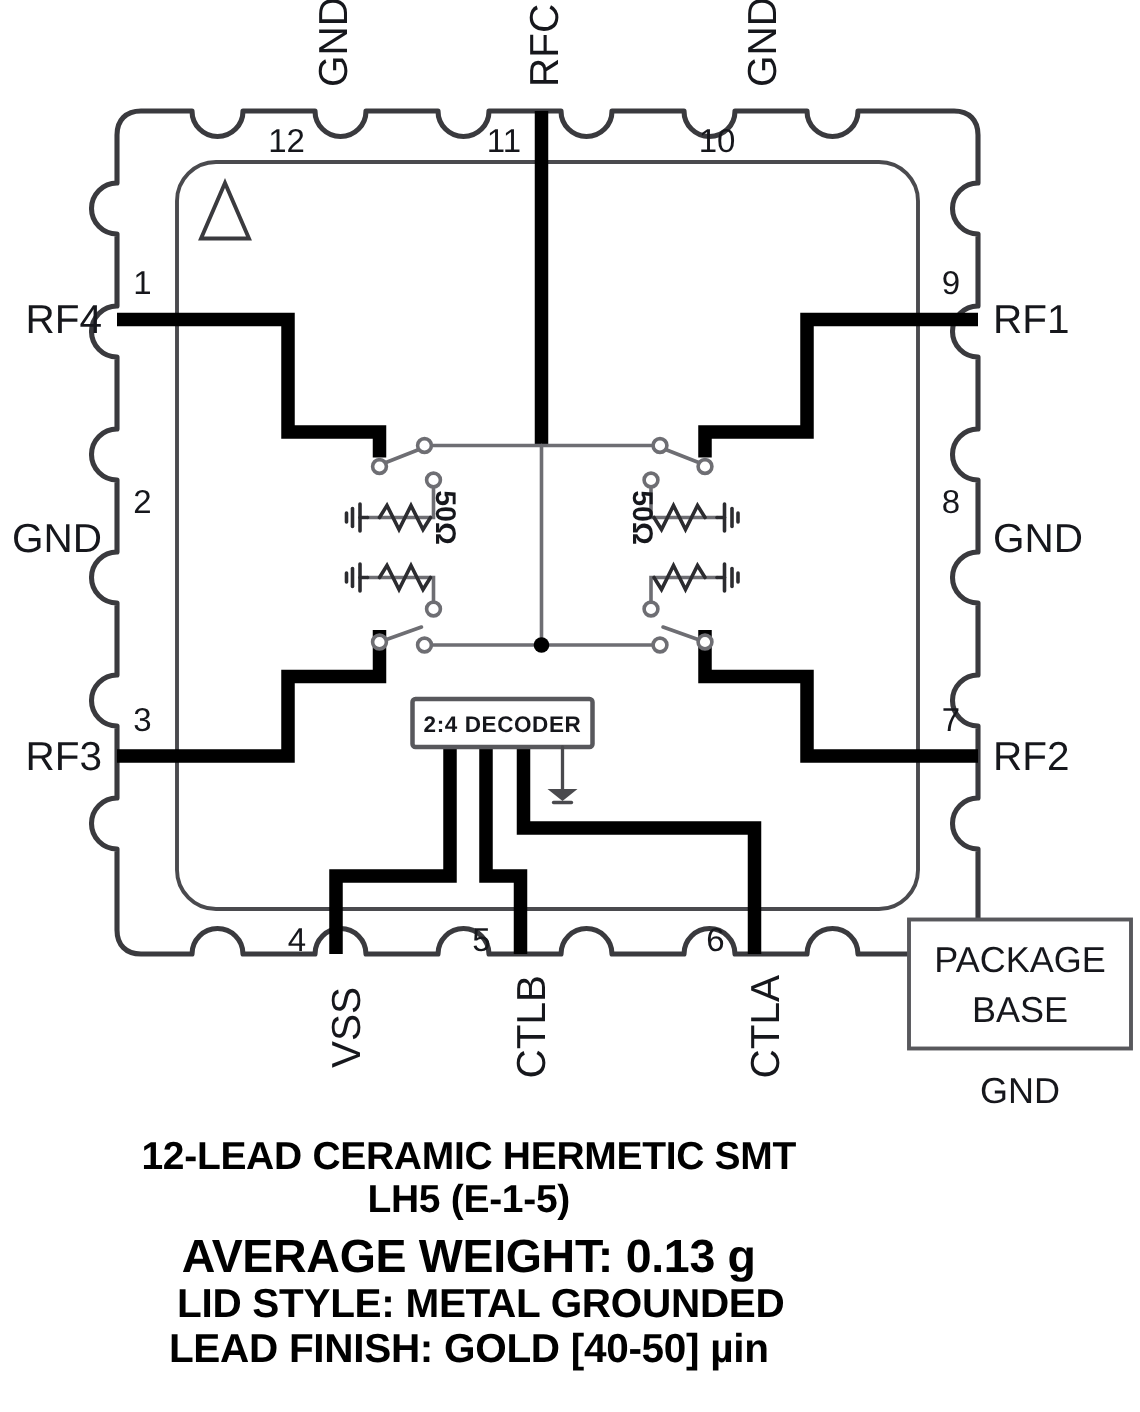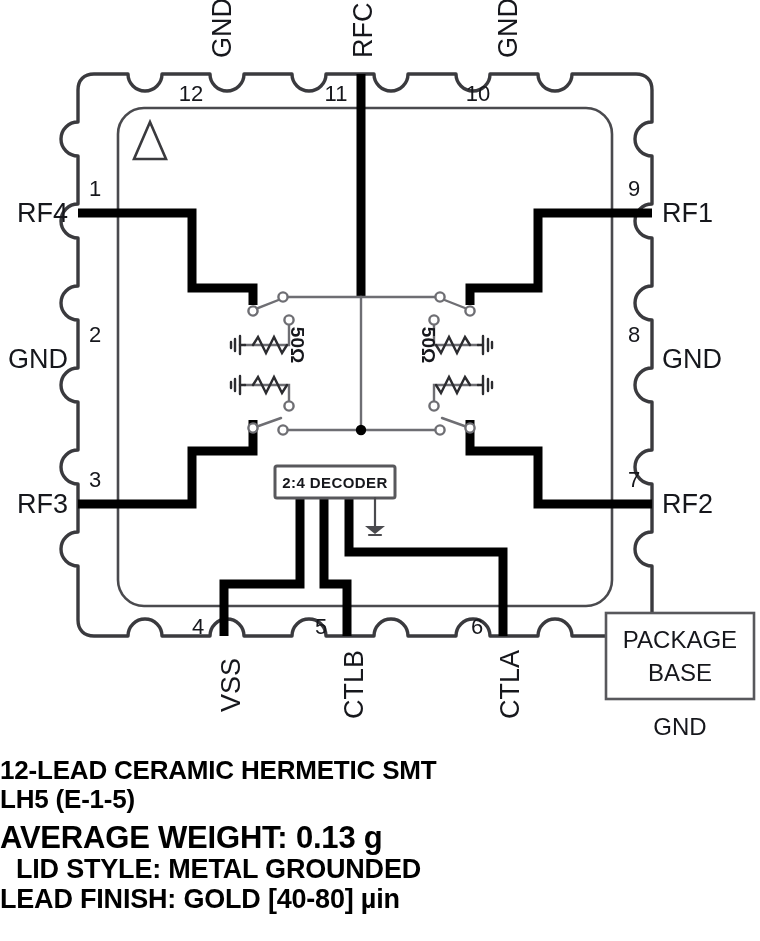--- a/index.html
+++ b/index.html
@@ -39,20 +39,21 @@
     letter-spacing:0.4px;
   }
   .pkgbase-label{
     font-family:"Liberation Sans", sans-serif;
     font-size:24px;
     font-weight:400;
     fill:#16171c;
   }
   #spec-block{
     position:absolute;left:0;top:756px;width:625px;
+    text-align:center;
   }
   #spec-block div{
     font-family:"Liberation Sans", sans-serif;
     font-weight:bold;
     color:#000;
     font-size:27px;
     line-height:1.10;
     letter-spacing:-0.2px;
     white-space:nowrap;
   }
@@ -307,16 +308,16 @@
       <text class="pkgbase-label" x="680" y="735" text-anchor="middle">GND</text>
     </g>
 
   </svg>
 
   <div id="spec-block">
     <div class="l1">12-LEAD CERAMIC HERMETIC SMT</div>
     <div class="l2">LH5 (E-1-5)</div>
     <div class="l3">AVERAGE WEIGHT: 0.13 g</div>
     <div class="l4">LID STYLE: METAL GROUNDED</div>
-    <div class="l5">LEAD FINISH: GOLD [40-80] µin</div>
+    <div class="l5">LEAD FINISH: GOLD [40-50] µin</div>
   </div>
 
 </div>
 
 </body></html>

